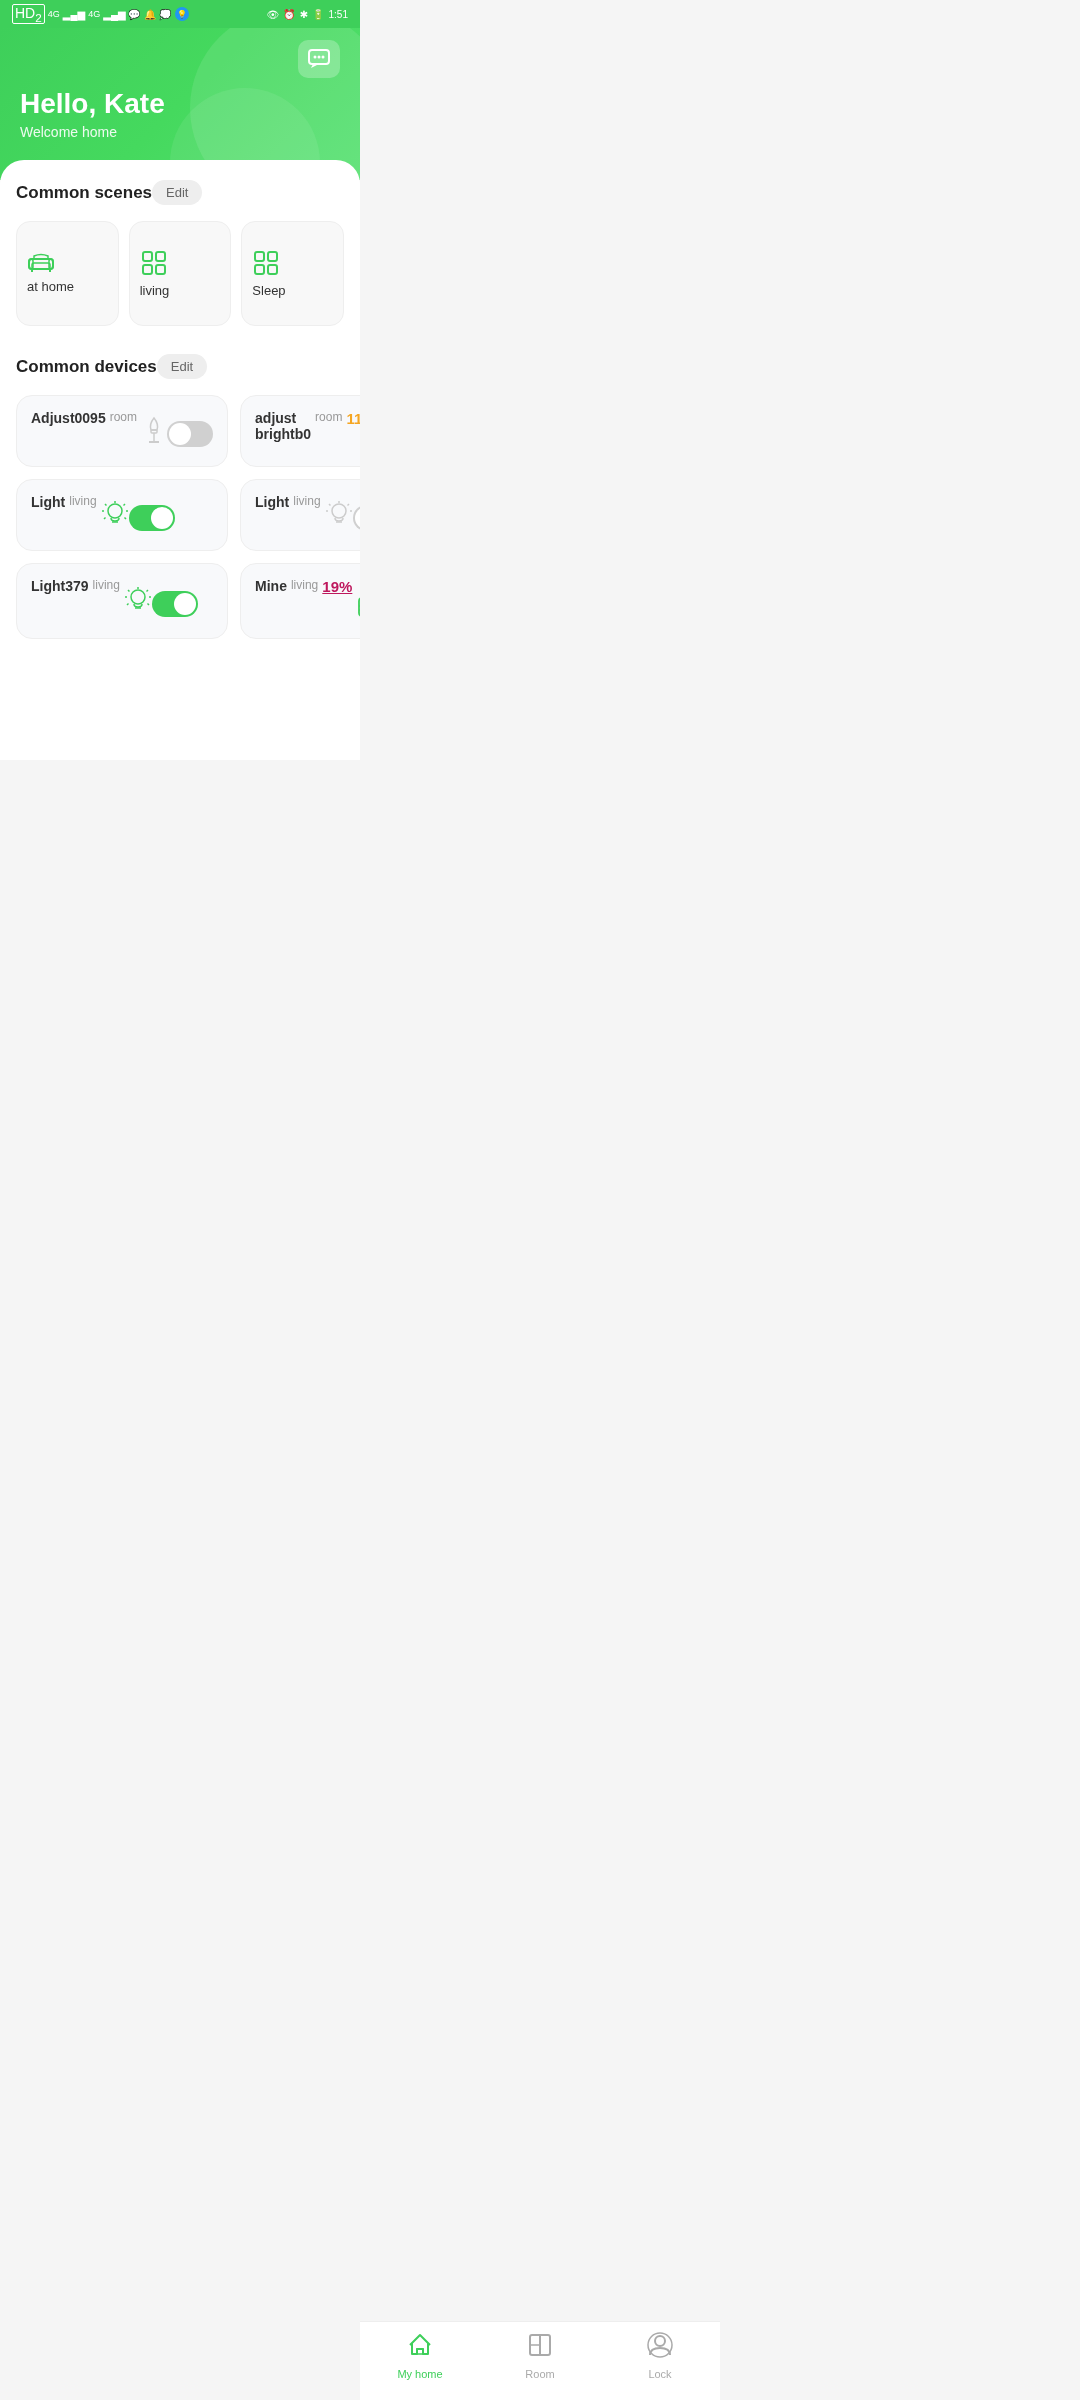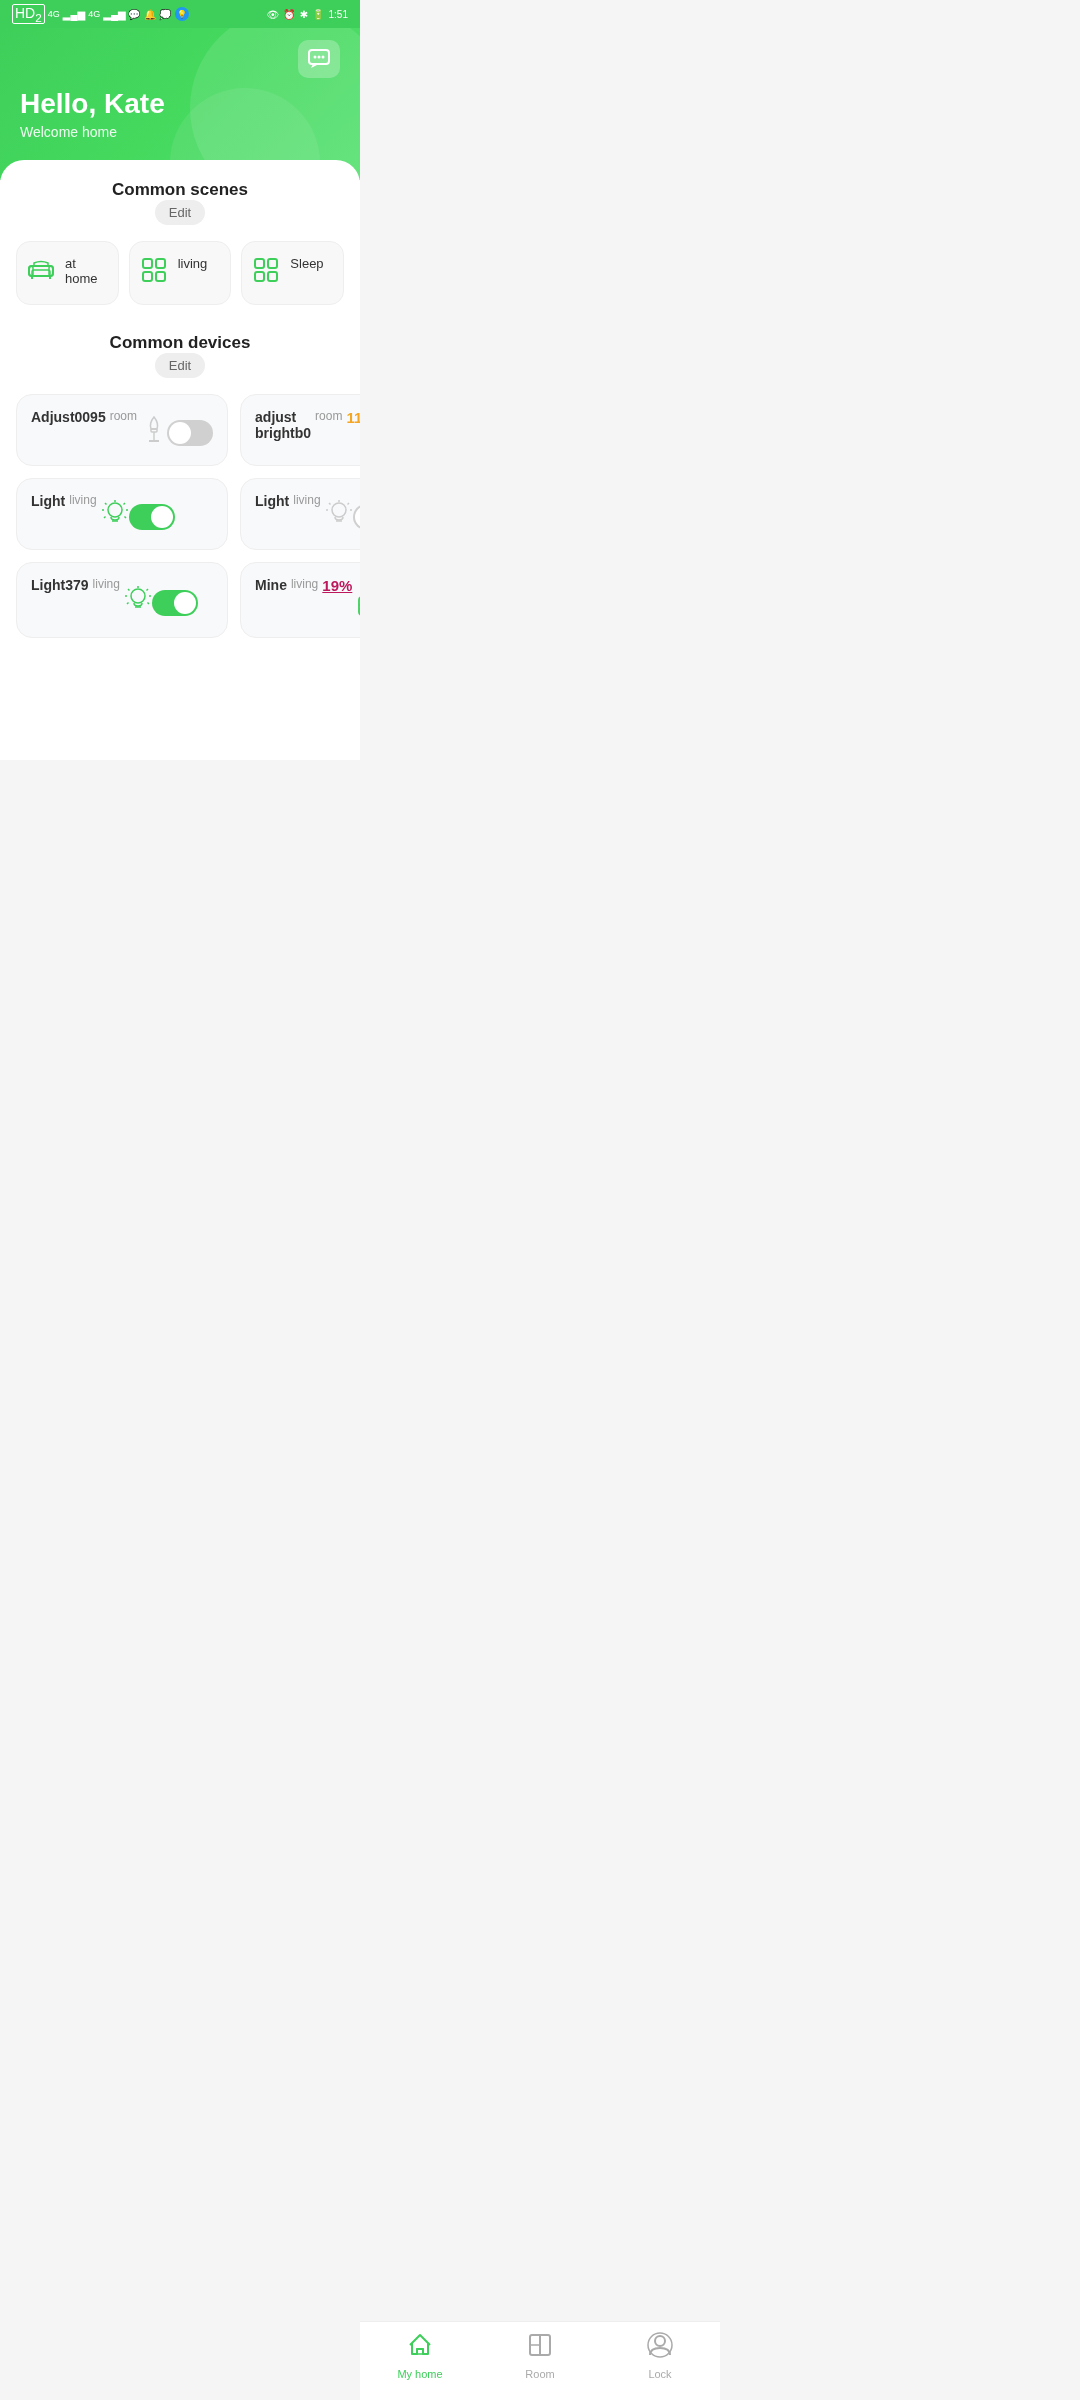--- a/index.html
+++ b/index.html
@@ -102,21 +102,20 @@
       position: relative;
       min-height: 600px;
     }
 
     
     .section-header {
       display: flex;
       justify-content: flex-start;
       align-items: center;
       margin-bottom: 16px;
-      flex-direction: column;
     }
     .section-title {
       font-size: 17px;
       font-weight: bold;
       color: #222;
     }
     .edit-btn {
       background: #eeeeee;
       border: none;
       border-radius: 14px;
@@ -129,25 +128,24 @@
     
     .scenes-row {
       display: flex;
       gap: 10px;
       margin-bottom: 28px;
     }
     .scene-card {
       flex: 1;
       background: #f8f8f8;
       border-radius: 14px;
-      padding: 14px 10px;
-      display: flex;
-      flex-direction: row;
+      padding: 27px 10px;
+      display: flex;
+      flex-direction: column;
       align-items: flex-start;
-      gap: 10px;
       border: 1px solid #eee;
     }
     .scene-icon {
       font-size: 24px;
       color: #3ecf5a;
     }
     .scene-label {
       font-size: 13px;
       color: #333;
       font-weight: 500;

